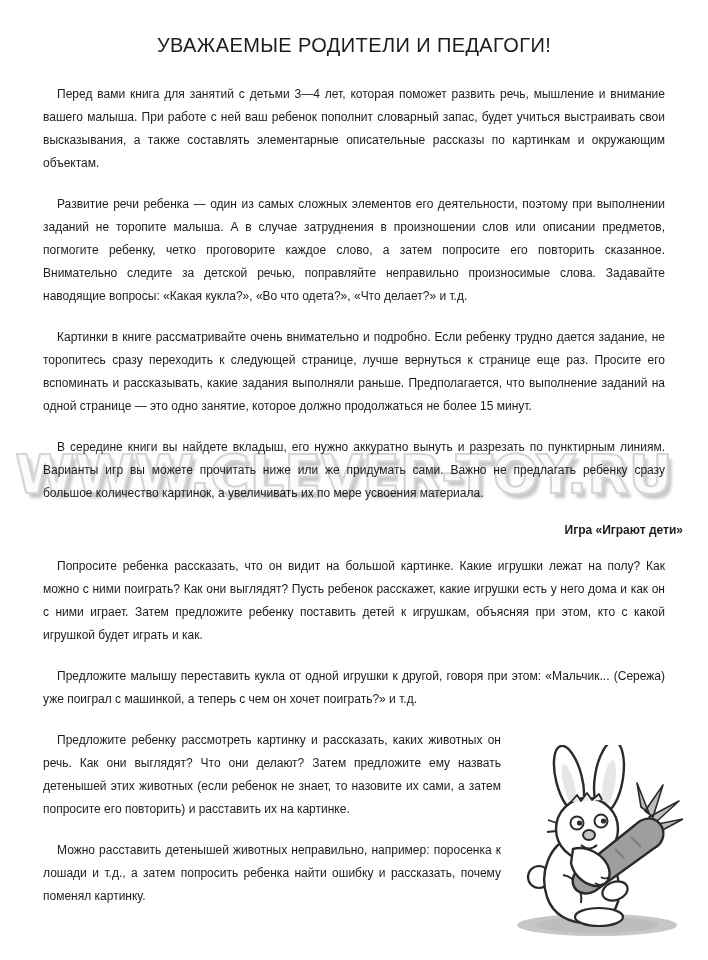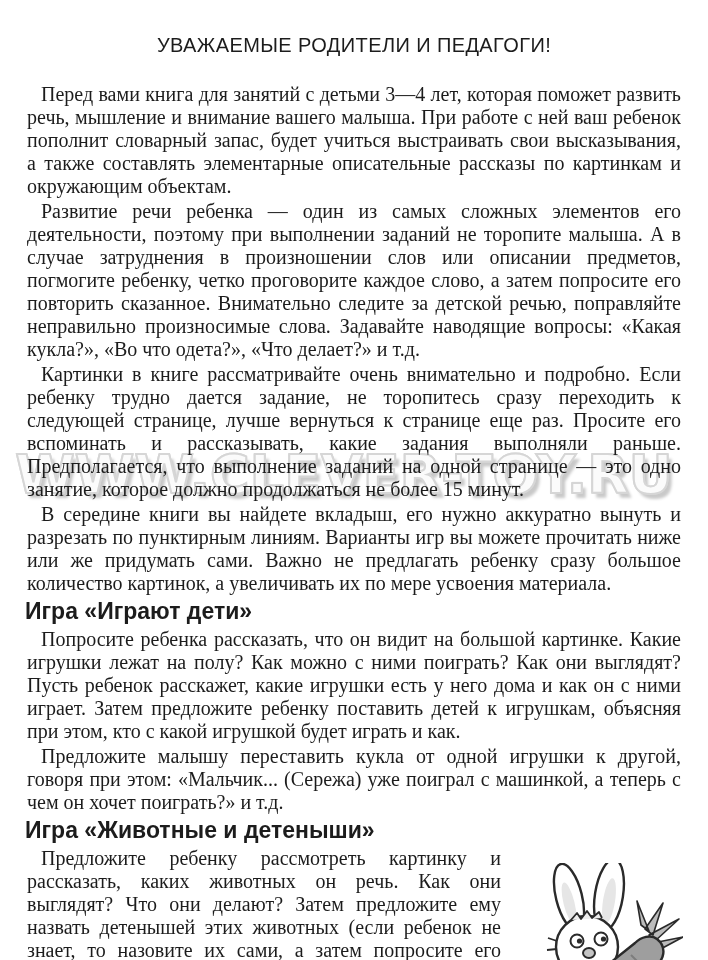--- a/index.html
+++ b/index.html
@@ -39,30 +39,29 @@
     box-sizing: border-box;
   }
   .title {
     text-align: center;
     font-size: 20px;
     font-weight: normal;
     letter-spacing: 0.4px;
     margin: 8px 0 26px 0;
   }
   p.body-par {
-    margin: 2px;
+    margin: 18px;
     text-align: justify;
     text-indent: 14px;
-    font-size: 20px;
+    font-size: 12px;
     line-height: 23px;
-    font-family: Liberation Serif, serif;
   }
   h2.game-heading {
-    text-align: left;
-    font-size: 23px;
+    text-align: right;
+    font-size: 12px;
     font-weight: bold;
     margin: 3px 0 3px 0;
   }
   .float-spacer { float: right; width: 1px; height: 16px; }
   .rabbit-float {
     float: right;
     clear: right;
     width: 172px;
     height: 192px;
     margin: 0 0 2px 10px;
@@ -82,21 +81,20 @@
     <p class="body-par">Перед вами книга для занятий с детьми 3—4 лет, которая поможет развить речь, мышление и внимание вашего малыша. При работе с ней ваш ребенок пополнит словарный запас, будет учиться выстраивать свои высказывания, а также составлять элементарные описательные рассказы по картинкам и окружающим объектам.</p>
     <p class="body-par">Развитие речи ребенка — один из самых сложных элементов его деятельности, поэтому при выполнении заданий не торопите малыша. А в случае затруднения в произношении слов или описании предметов, погмогите ребенку, четко проговорите каждое слово, а затем попросите его повторить сказанное. Внимательно следите за детской речью, поправляйте неправильно произносимые слова. Задавайте наводящие вопросы: «Какая кукла?», «Во что одета?», «Что делает?» и т.д.</p>
     <p class="body-par">Картинки в книге рассматривайте очень внимательно и подробно. Если ребенку трудно дается задание, не торопитесь сразу переходить к следующей странице, лучше вернуться к странице еще раз. Просите его вспоминать и рассказывать, какие задания выполняли раньше. Предполагается, что выполнение заданий на одной странице — это одно занятие, которое должно продолжаться не более 15 минут.</p>
     <p class="body-par">В середине книги вы найдете вкладыш, его нужно аккуратно вынуть и разрезать по пунктирным линиям. Варианты игр вы можете прочитать ниже или же придумать сами. Важно не предлагать ребенку сразу большое количество картинок, а увеличивать их по мере усвоения материала.</p>
 
     <h2 class="game-heading">Игра «Играют дети»</h2>
     <p class="body-par">Попросите ребенка рассказать, что он видит на большой картинке. Какие игрушки лежат на полу? Как можно с ними поиграть? Как они выглядят? Пусть ребенок расскажет, какие игрушки есть у него дома и как он с ними играет. Затем предложите ребенку поставить детей к игрушкам, объясняя при этом, кто с какой игрушкой будет играть и как.</p>
     <p class="body-par">Предложите малышу переставить кукла от одной игрушки к другой, говоря при этом: «Мальчик... (Сережа) уже поиграл с машинкой, а теперь с чем он хочет поиграть?» и т.д.</p>
 
     <div>
-      <h2 class="game-heading">Игра «Животные и детеныши»</h2>
 
       <div class="float-spacer"></div>
       <div class="rabbit-float">
         <svg viewBox="0 0 172 192" width="172" height="192" xmlns="http://www.w3.org/2000/svg">
 
           <ellipse cx="86" cy="180" rx="80" ry="11" fill="#c7c7c7"></ellipse>
           <ellipse cx="86" cy="180" rx="62" ry="8" fill="#bdbdbd"></ellipse>
 
           <circle cx="28" cy="132" r="11" fill="#ffffff" stroke="#2a2a2a" stroke-width="2.2"></circle>
 
@@ -127,17 +125,18 @@
           <path d="M146 76 C156 84 154 98 142 104 L84 146 C70 154 56 142 64 128 L124 80 C130 74 140 71 146 76 Z" fill="#9e9e9e" stroke="#2a2a2a" stroke-width="2.4"></path>
           <path d="M120 92 l10 10 M104 104 l9 9 M90 116 l8 8" stroke="#7d7d7d" stroke-width="2" fill="none"></path>
 
           <path d="M62 104 C76 100 94 110 98 124 C101 136 92 144 80 140 C70 137 62 128 60 118 Z" fill="#ffffff" stroke="#2a2a2a" stroke-width="2.4"></path>
           <path d="M84 138 q4 3 8 1 M90 132 q4 3 8 0" stroke="#2a2a2a" stroke-width="1.6" fill="none"></path>
           <ellipse cx="104" cy="146" rx="13" ry="9" transform="rotate(-20 104 146)" fill="#ffffff" stroke="#2a2a2a" stroke-width="2.2"></ellipse>
         </svg>
       </div>
 
       <p class="body-par">Предложите ребенку рассмотреть картинку и рассказать, каких животных он речь. Как они выглядят? Что они делают? Затем предложите ему назвать детенышей этих животных (если ребенок не знает, то назовите их сами, а затем попросите его повторить) и расставить их на картинке.</p>
+      <p class="body-par">Можно расставить детенышей животных неправильно, например: поросенка к лошади и т.д., а затем попросить ребенка найти ошибку и рассказать, почему поменял картинку.</p>
 
     </div>
 
   </div>
 </div>
 
 </body></html>

